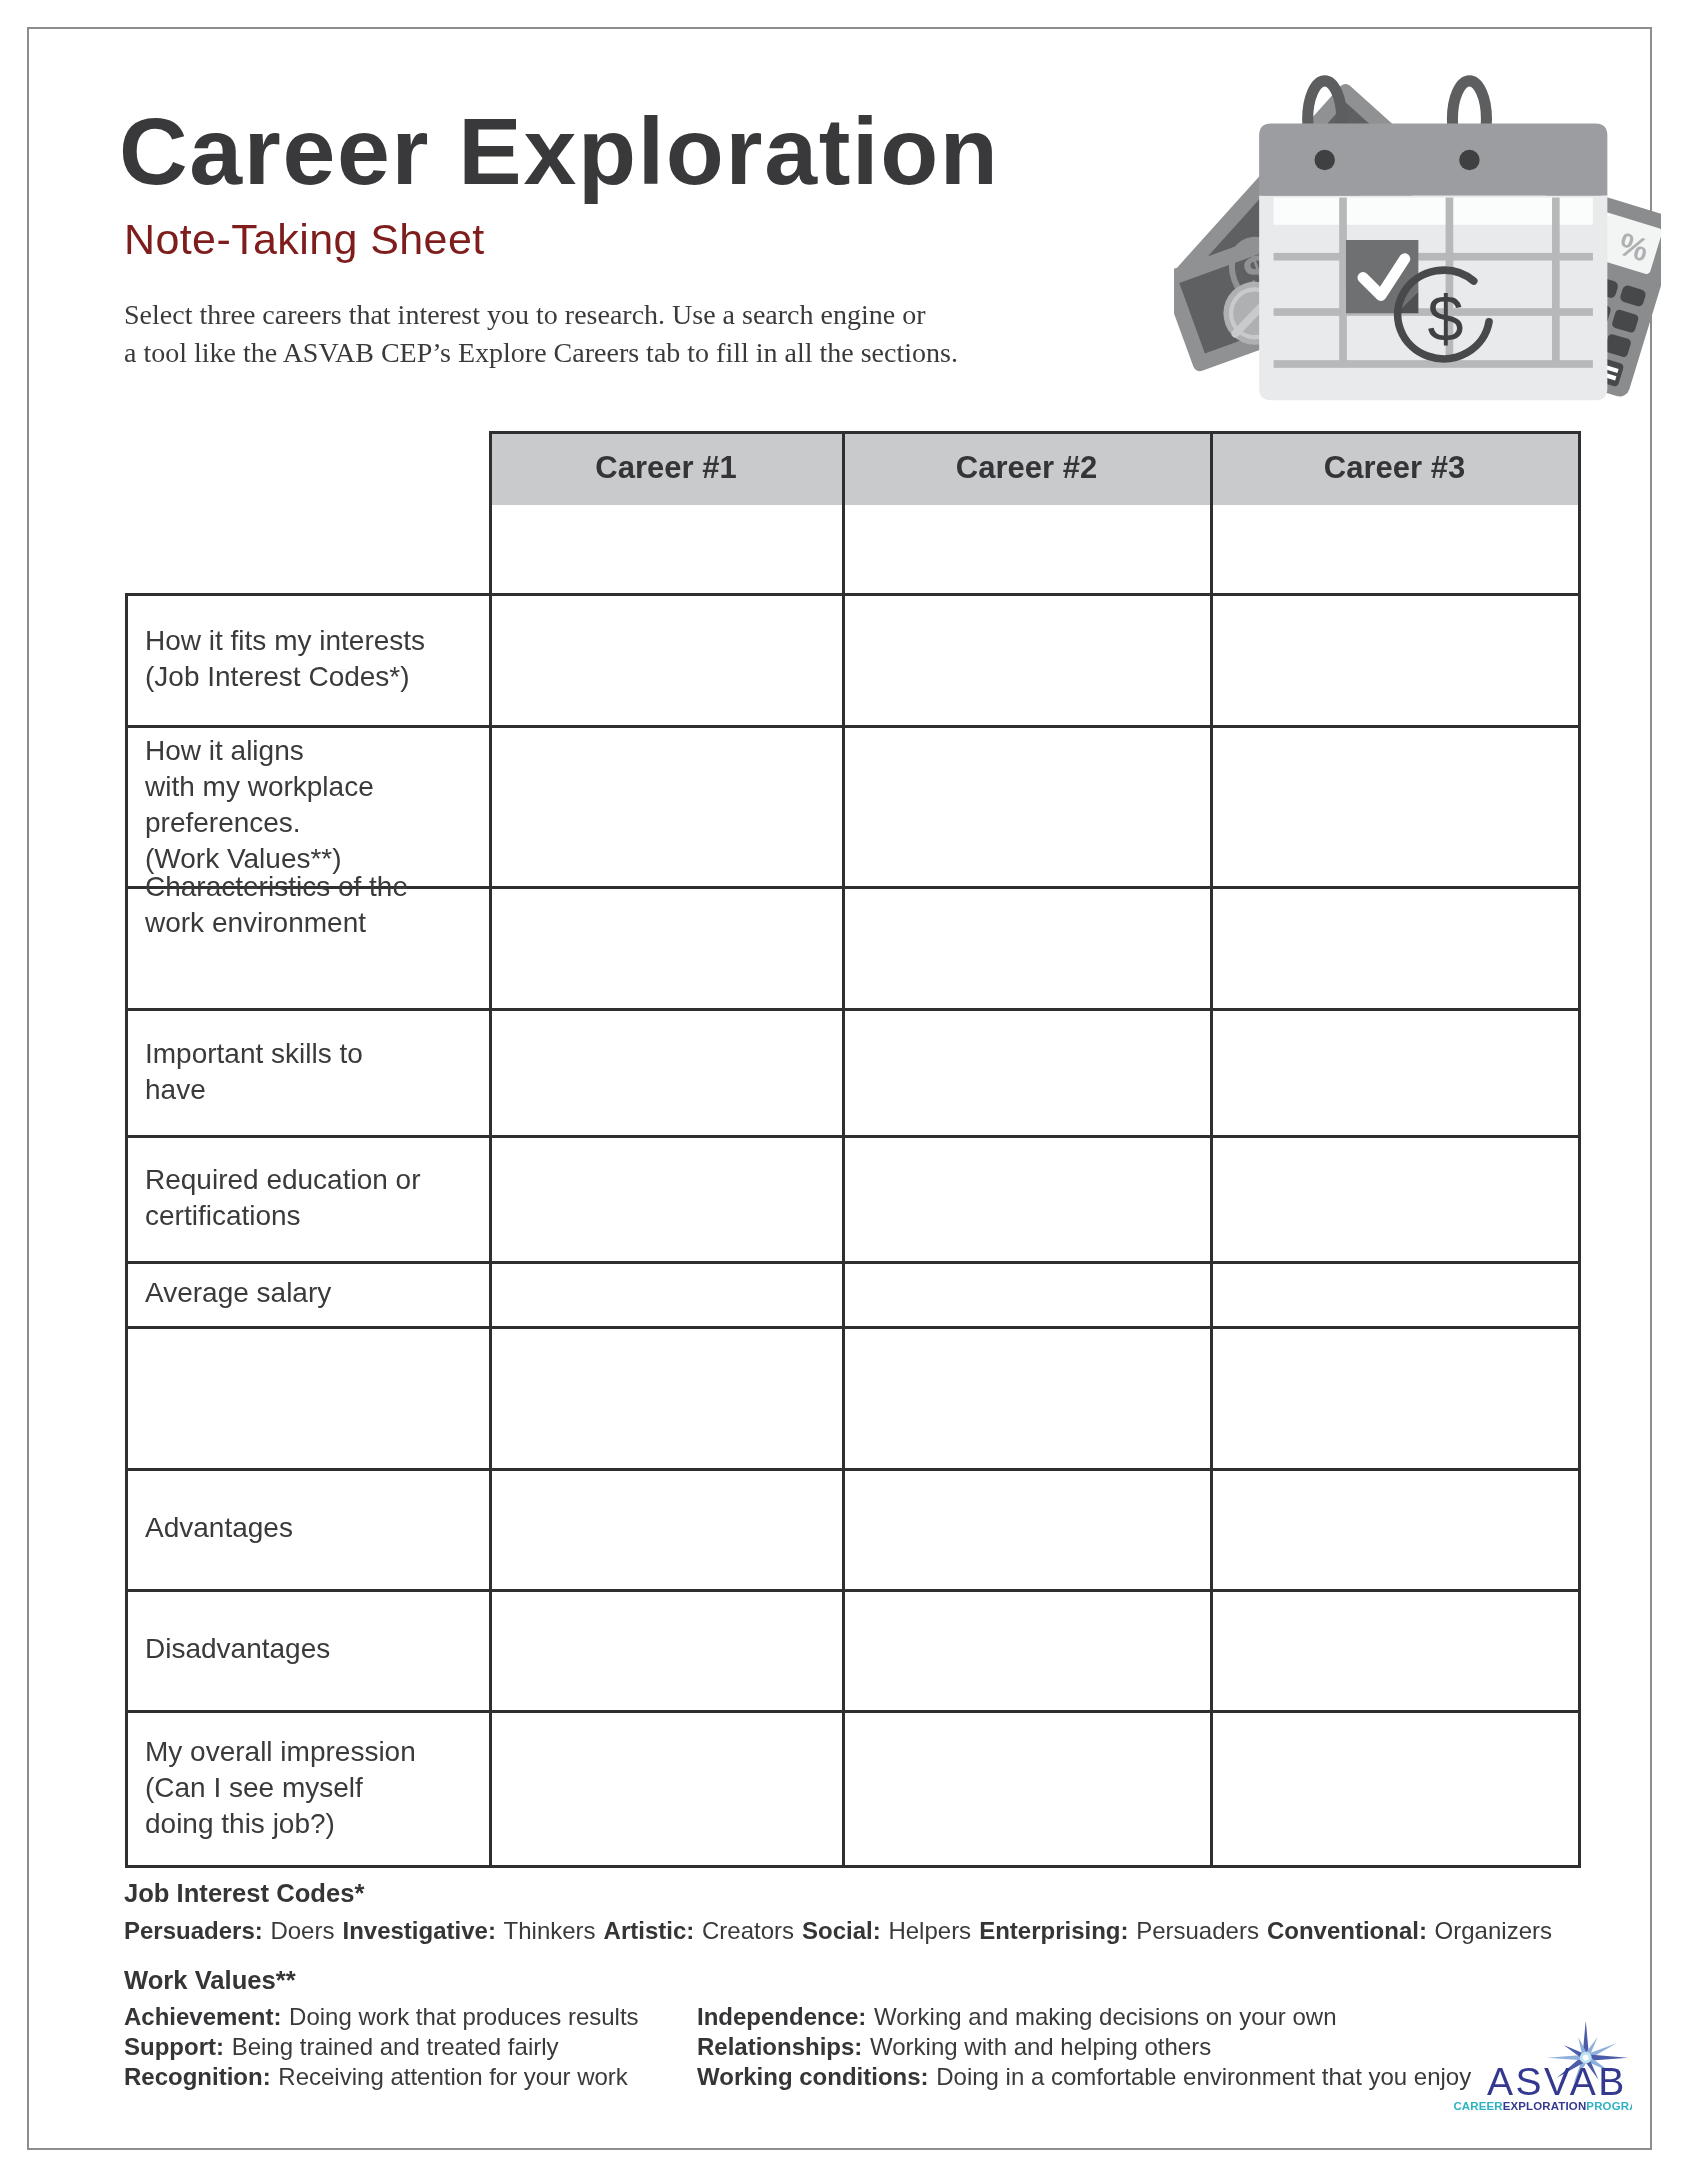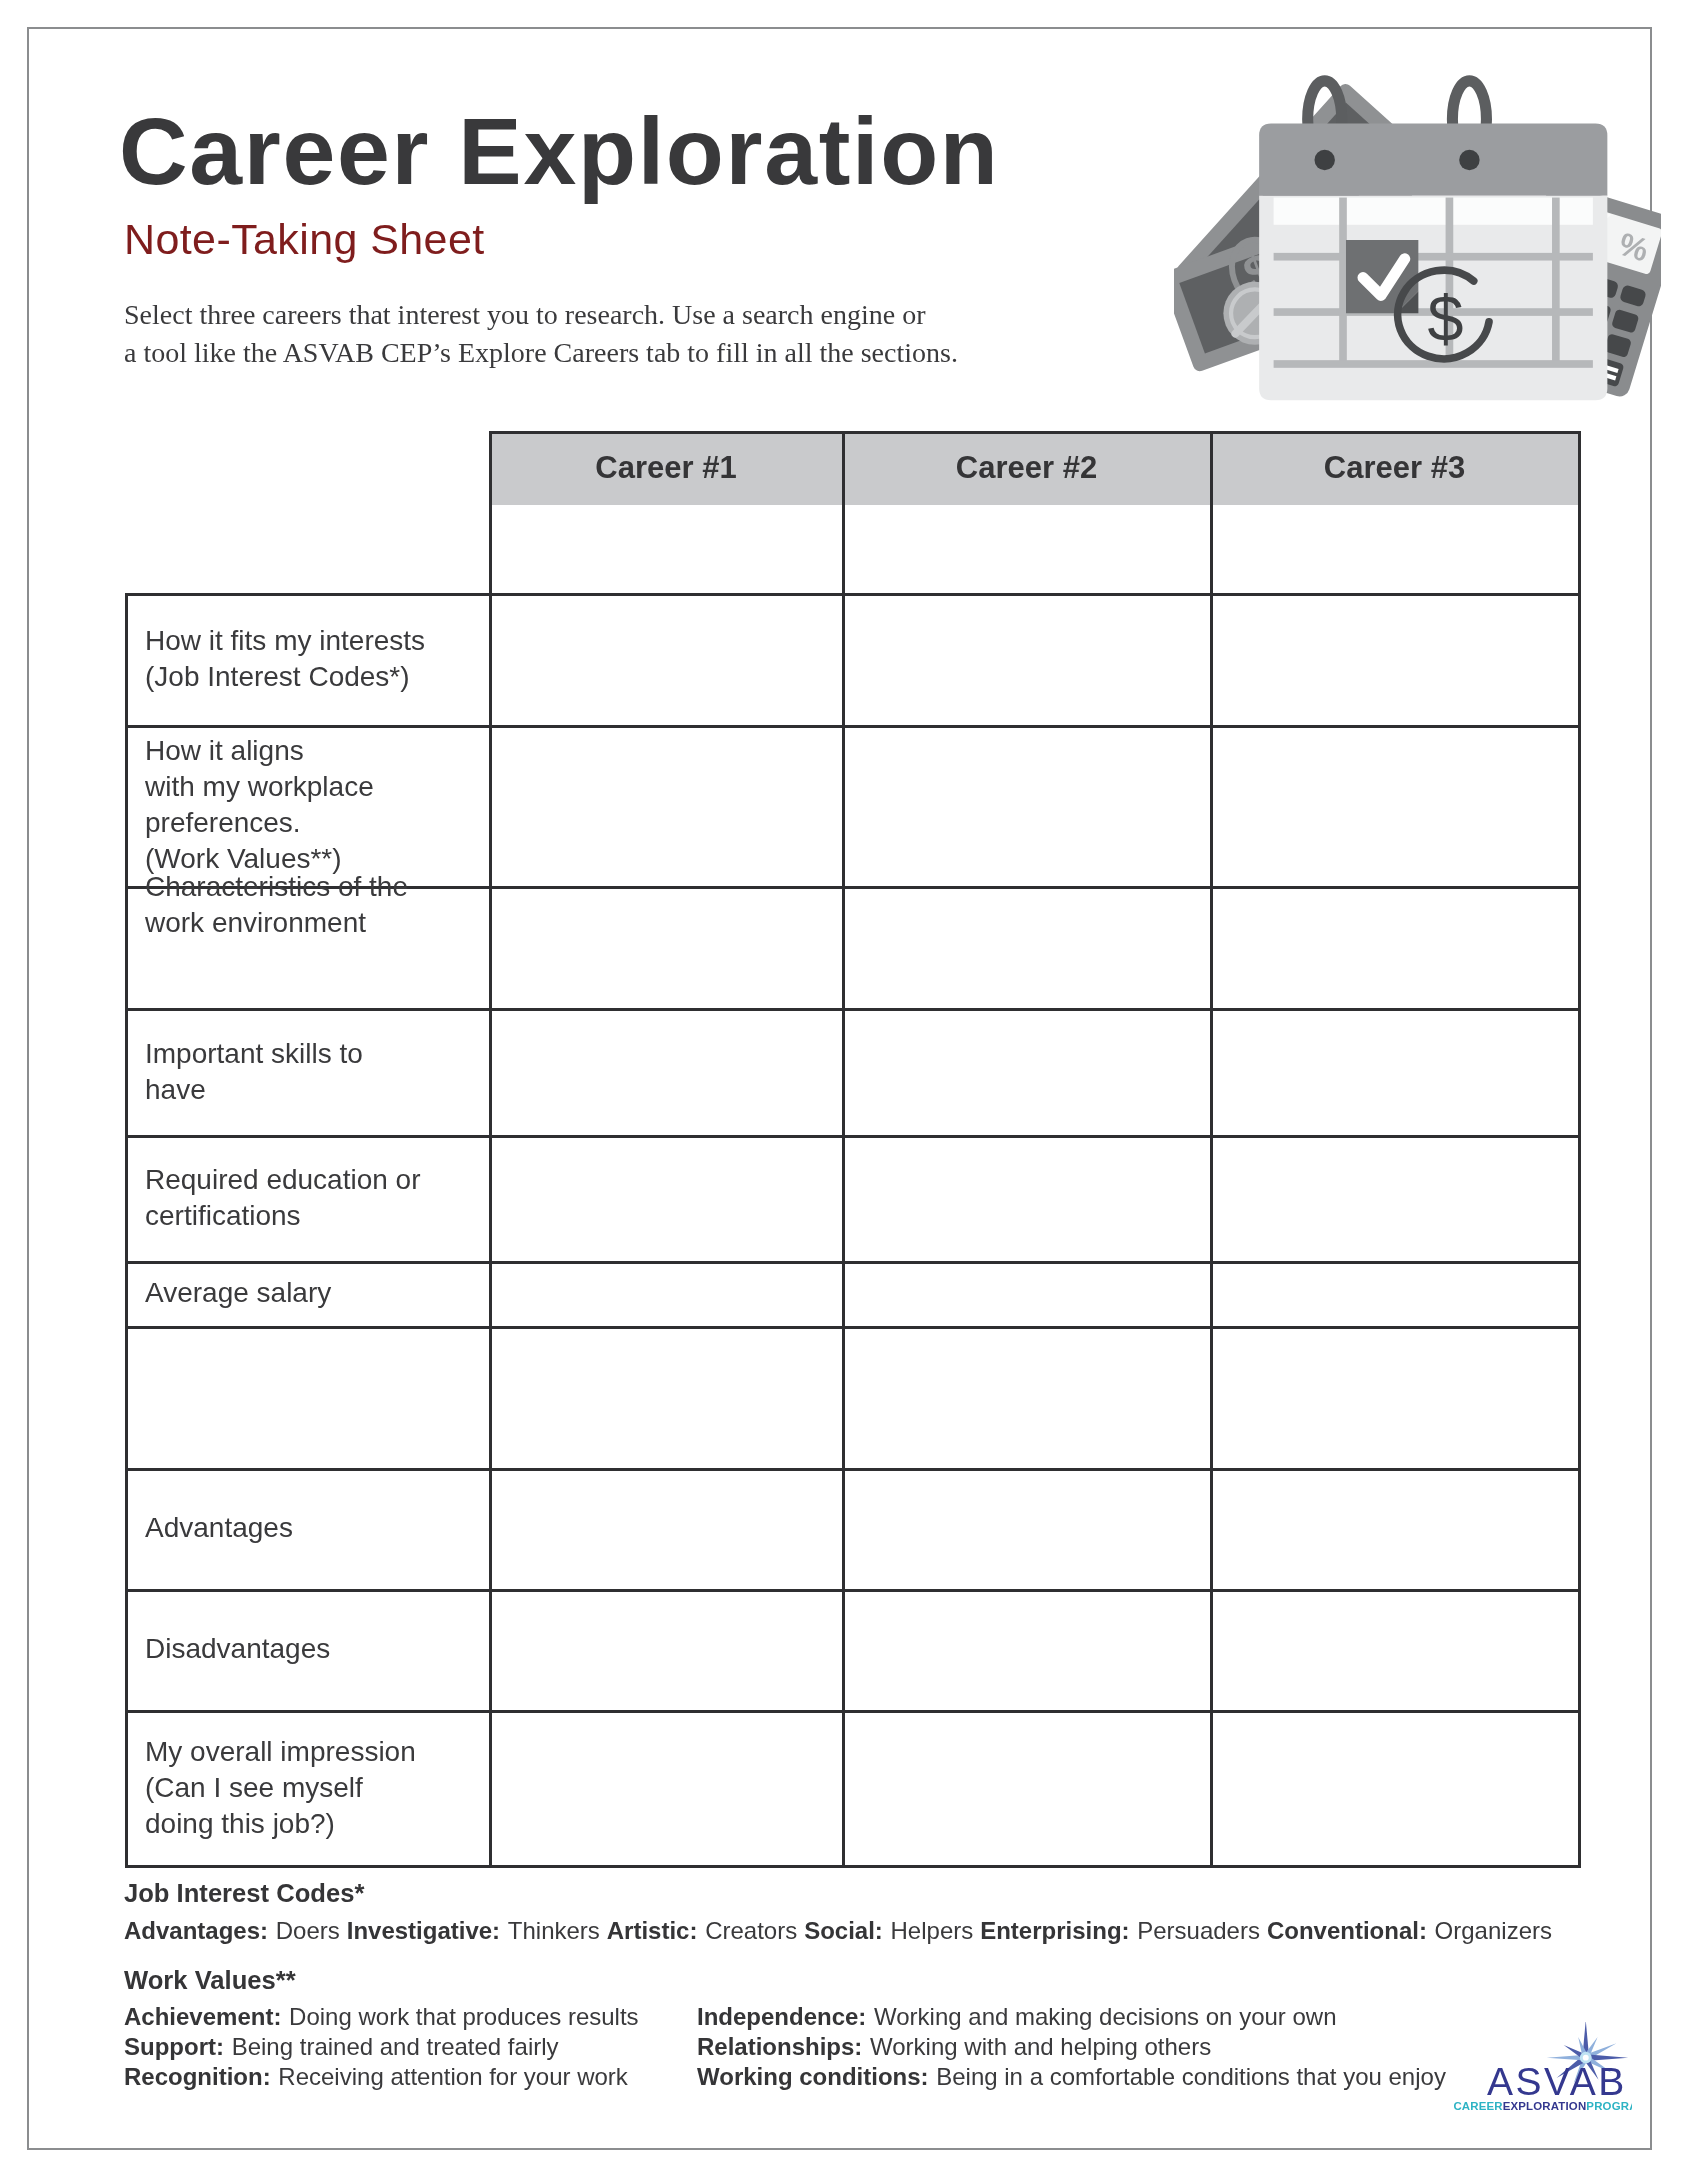--- a/index.html
+++ b/index.html
@@ -192,40 +192,40 @@
     <div class="cell" style="left: 844px; top: 1592px; width: 365px; height: 118px;"></div>
     <div class="cell" style="left: 1212px; top: 1592px; width: 365px; height: 118px;"></div>
     <div class="cell" style="left: 491px; top: 1713px; width: 350px; height: 152px;"></div>
     <div class="cell" style="left: 844px; top: 1713px; width: 365px; height: 152px;"></div>
     <div class="cell" style="left: 1212px; top: 1713px; width: 365px; height: 152px;"></div>
   </div>
 
 <div class="abs fn-title" style="left:124px;top:1879px;">Job Interest Codes*</div>
 
 <div class="abs codes-line">
-  <span><b>Advantages:</b><span>Doers</span></span>
+  <span><b>Persuaders:</b><span>Doers</span></span>
   <span><b>Investigative:</b><span>Thinkers</span></span>
   <span><b>Artistic:</b><span>Creators</span></span>
   <span><b>Social:</b><span>Helpers</span></span>
   <span><b>Enterprising:</b><span>Persuaders</span></span>
   <span><b>Conventional:</b><span>Organizers</span></span>
 </div>
 
 <div class="abs fn-title" style="left:124px;top:1966px;">Work Values**</div>
 
 <div class="abs wv-col" style="left:124px;top:2002px;">
   <span class="wv-line"><b>Achievement:</b><span>Doing work that produces results</span></span>
   <span class="wv-line"><b>Support:</b><span>Being trained and treated fairly</span></span>
   <span class="wv-line"><b>Recognition:</b><span>Receiving attention for your work</span></span>
 </div>
 
 <div class="abs wv-col" style="left:697px;top:2002px;">
   <span class="wv-line"><b>Independence:</b><span>Working and making decisions on your own</span></span>
   <span class="wv-line"><b>Relationships:</b><span>Working with and helping others</span></span>
-  <span class="wv-line"><b>Working conditions:</b><span>Being in a comfortable conditions that you enjoy</span></span>
+  <span class="wv-line"><b>Working conditions:</b><span>Doing in a comfortable environment that you enjoy</span></span>
 </div>
 
 <svg class="abs" style="left:1436px;top:2022px;" width="196" height="112" viewBox="0 0 230 132">
   <g transform="translate(176,42)">
     <g>
       <polygon points="0,-4 44,0 0,4" transform="rotate(-90)" fill="#4c5ca9"></polygon>
       <polygon points="0,-3.5 28,0 0,3.5" transform="rotate(-60)" fill="#8fb0dc"></polygon>
       <polygon points="0,-3.5 40,0 0,3.5" transform="rotate(-25)" fill="#8fb0dc"></polygon>
       <polygon points="0,-4 50,0 0,4" transform="rotate(0)" fill="#4c5ca9"></polygon>
       <polygon points="0,-3.5 36,0 0,3.5" transform="rotate(30)" fill="#8fb0dc"></polygon>

